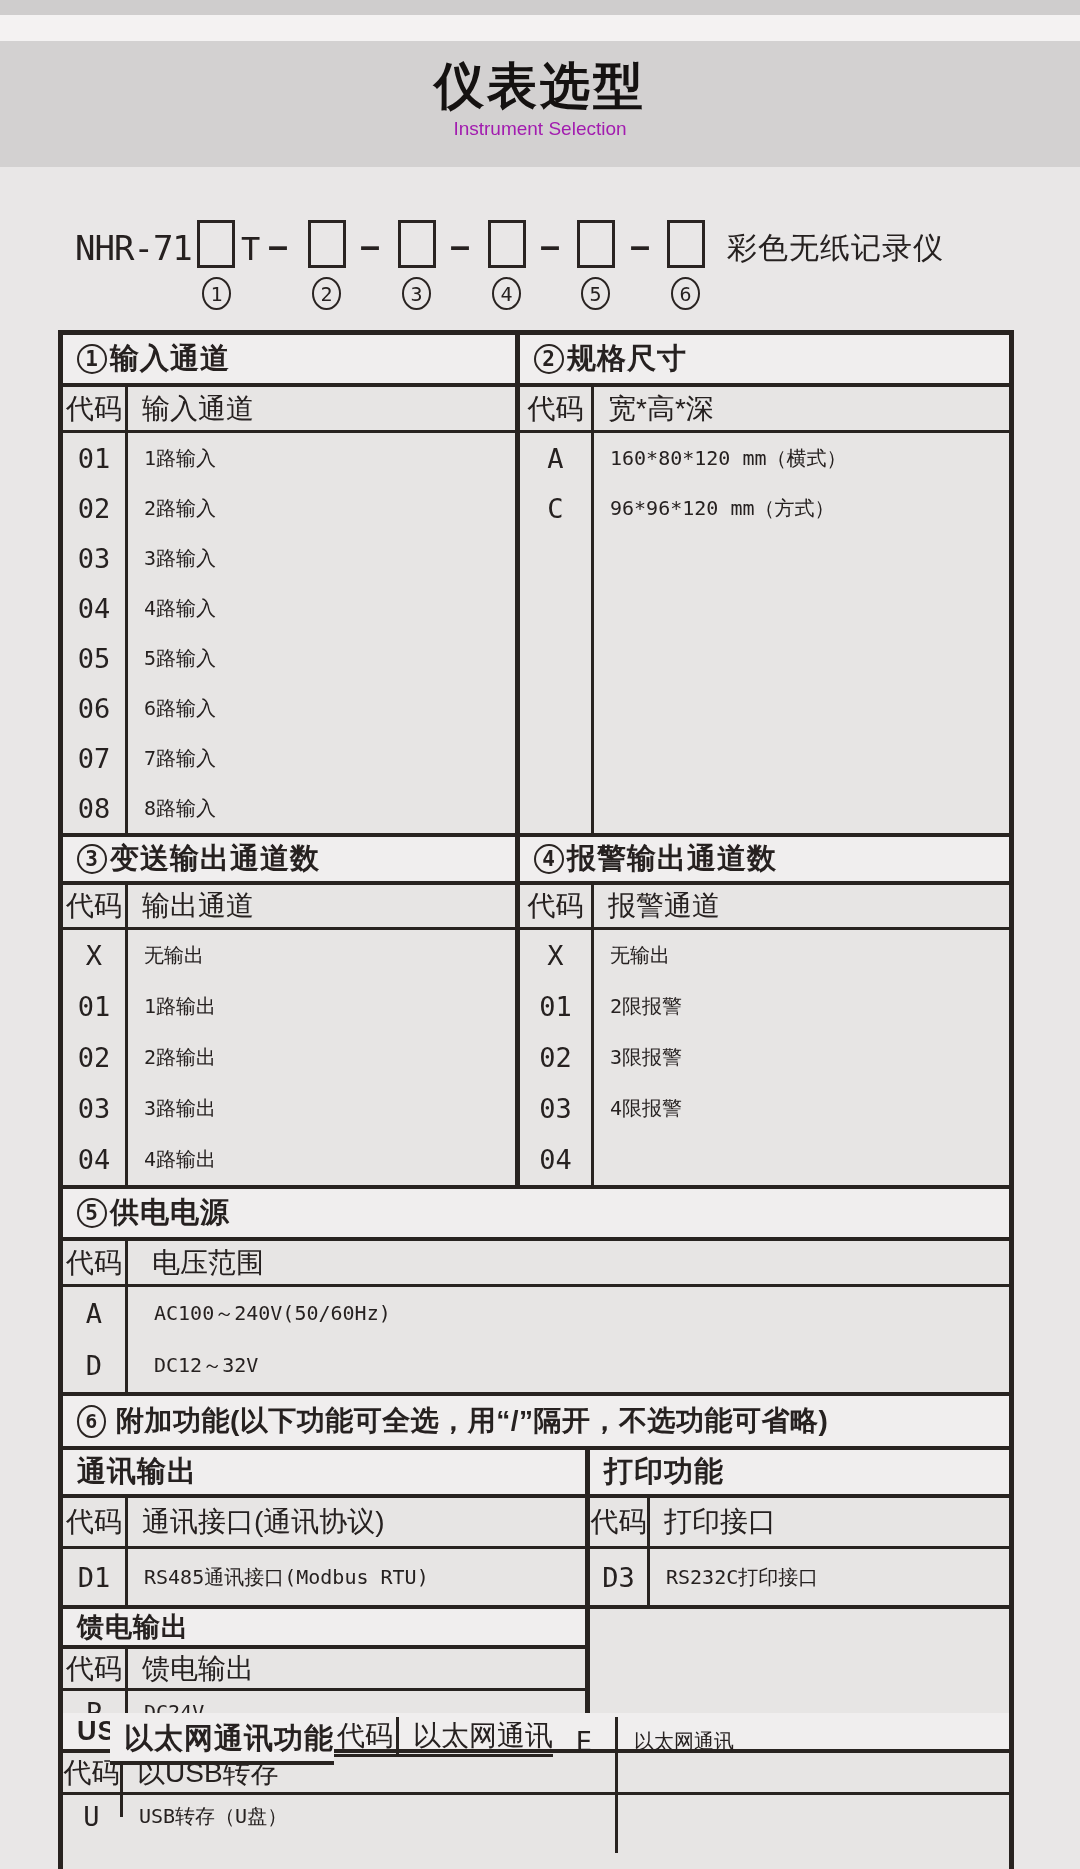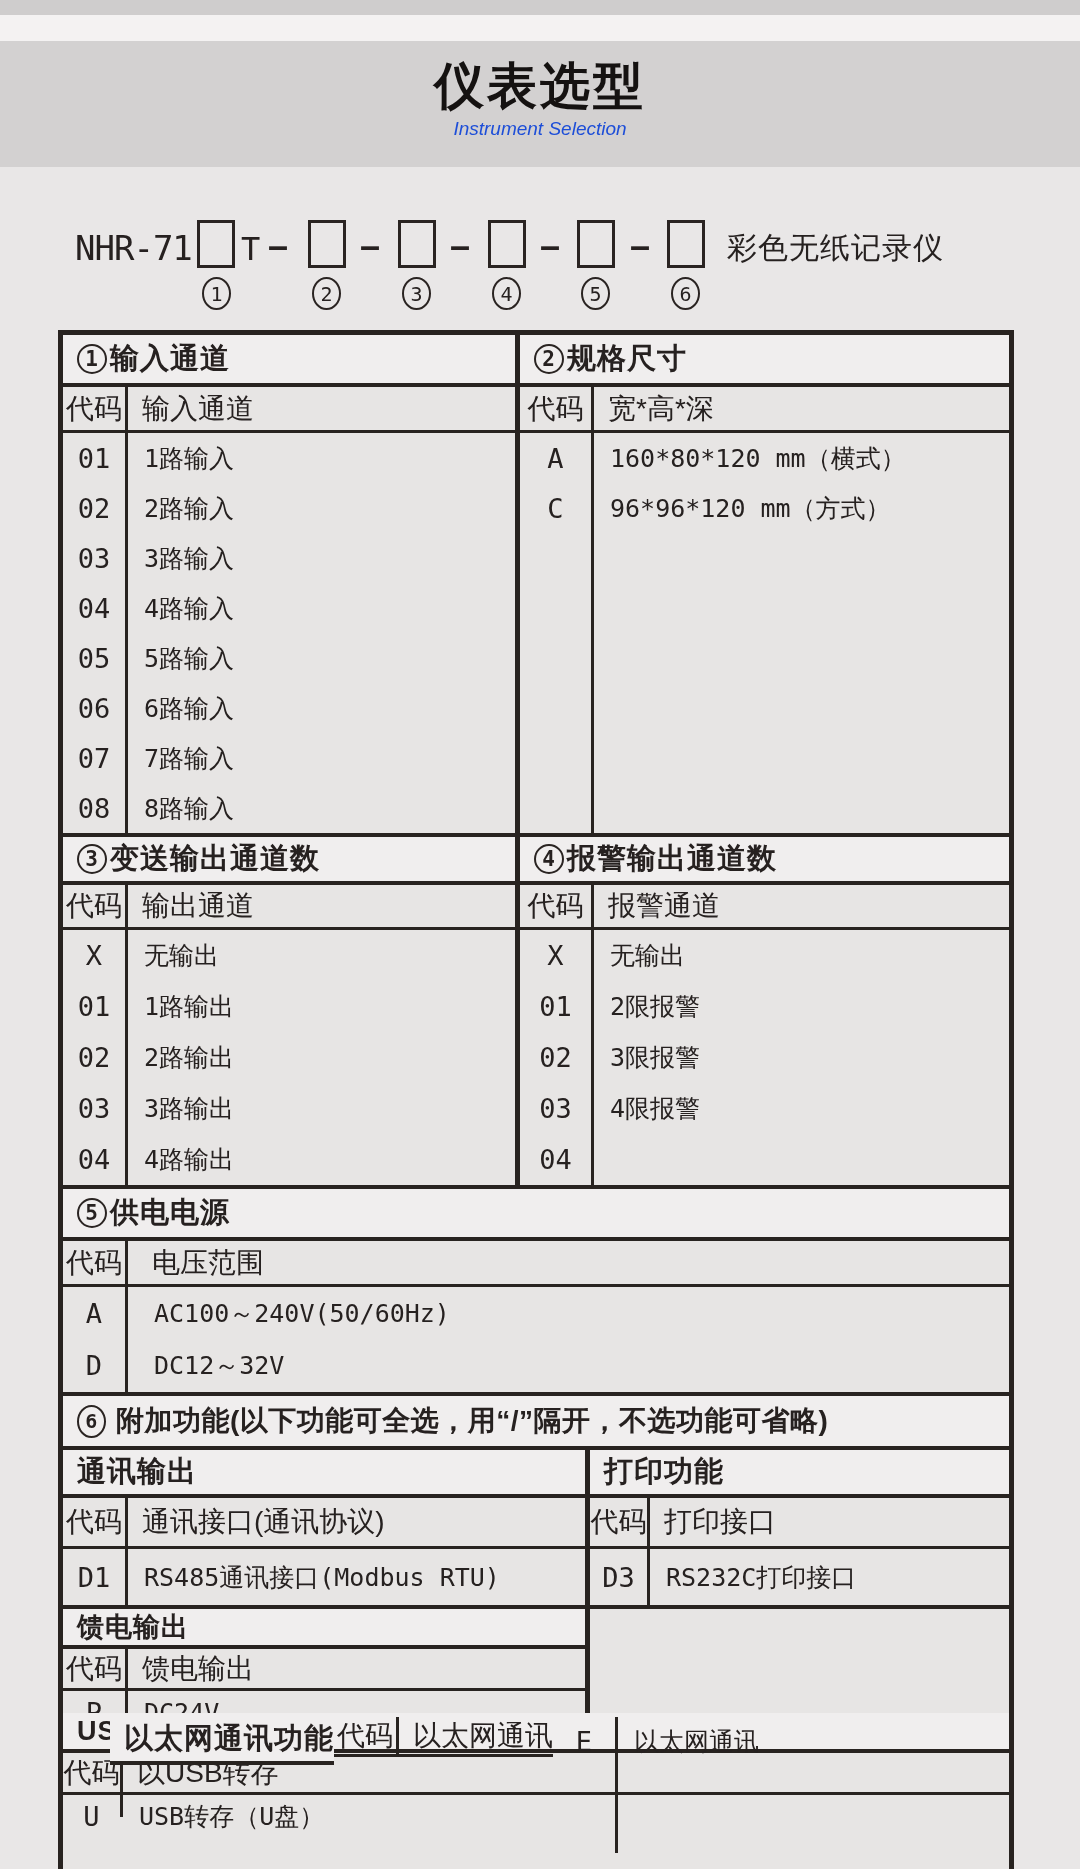--- a/index.html
+++ b/index.html
@@ -6,21 +6,21 @@
   html,body { background:#cfcdcd; }
   .page {
     position: relative; width: 1080px; height: 1869px;
     background: #e9e7e7; overflow: hidden;
     font-family: "Liberation Sans", sans-serif;
     color: #262120; margin: 15px auto;
   }
   .topstrip { position:absolute; top:0; left:0; width:100%; height:26px; background:#f4f2f2; }
   .banner { position:absolute; top:26px; left:0; width:100%; height:126px; background:#d3d1d1; text-align:center; }
   .title { margin-top:12px; font-size:50px; font-weight:bold; letter-spacing:3px; color:#151211; }
-  .subtitle { font-size:19px; margin-top:-2px; color:#1d4ed8;font-style:italic; }
+  .subtitle { font-size:19px; margin-top:-2px; color:#a21caf; }
 
   
   .model-row { position:absolute; top:205px; left:0; width:100%; height:60px; }
   .model-row .abs { position:absolute; }
   .model-prefix { font-family:"DejaVu Sans Mono", monospace; font-size:34px; top:8px; left:75px; letter-spacing:-1px; }
   .mbox { width:38px; height:48px; border:3px solid #2a2422; top:0; }
   .model-t { font-family:"DejaVu Sans Mono", monospace; font-size:32px; top:10px; }
   .mdash { font-size:36px; font-weight:bold; top:2px; line-height:48px; }
   .model-name { font-size:30px; top:8px; letter-spacing:1px; }
   .pos-row { position:absolute; top:262px; left:0; width:100%; height:40px; }
@@ -77,21 +77,21 @@
   .code-col { width:65px; border-right:3px solid #282320; display:flex; flex-direction:column; flex:none; }
   .code-col.w74 { width:74px; }
   .code-col.w60 { width:60px; }
   .val-col { flex:1; display:flex; flex-direction:column; }
   .code {
     display:flex; align-items:center; justify-content:center;
     font-family:"DejaVu Sans Mono", monospace; font-size:27px; flex:none;
   }
   .val {
     display:flex; align-items:center; padding-left:16px;
-    font-size:25px; flex:none; font-family:"DejaVu Sans Mono", sans-serif;
+    font-size:20px; flex:none; font-family:"DejaVu Sans Mono", sans-serif;
   }
   .b1 .code,.b1 .val { height:50px; }
   .b2 .code,.b2 .val { height:51px; }
   .b3 .code,.b3 .val { height:52px; }
   .b3 .val { padding-left:26px; }
   .b5a .code,.b5a .val { height:56px; }
   .b5b .code,.b5b .val { height:42px; }
   .b5c .code,.b5c .val { height:48px; }
 
   .b4 {

